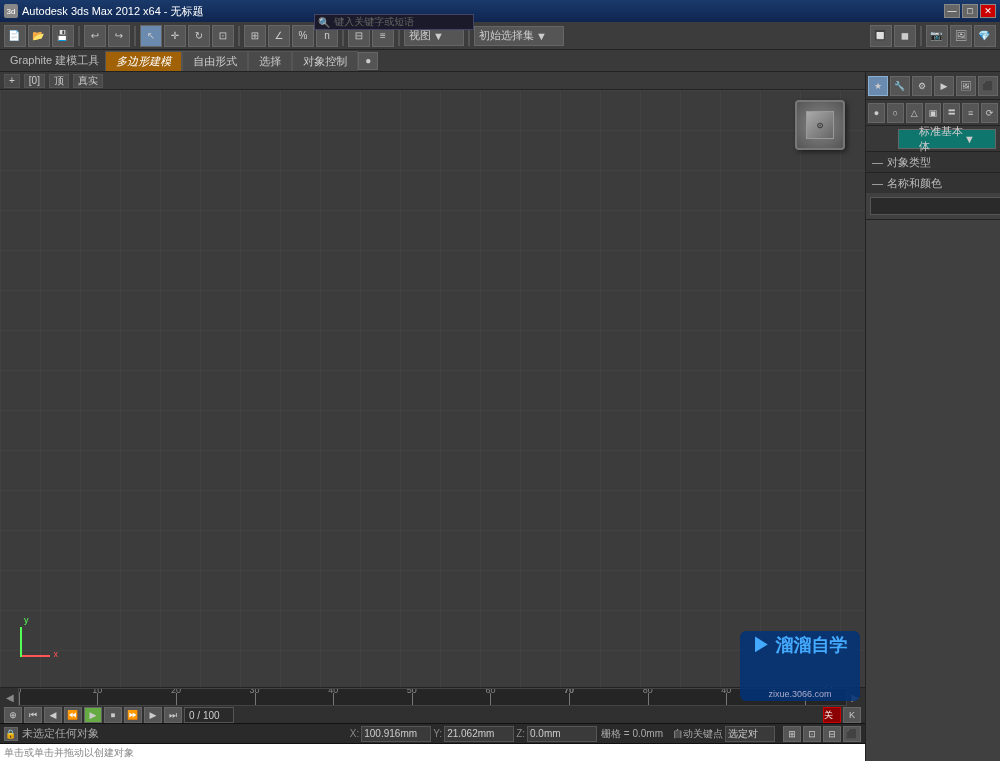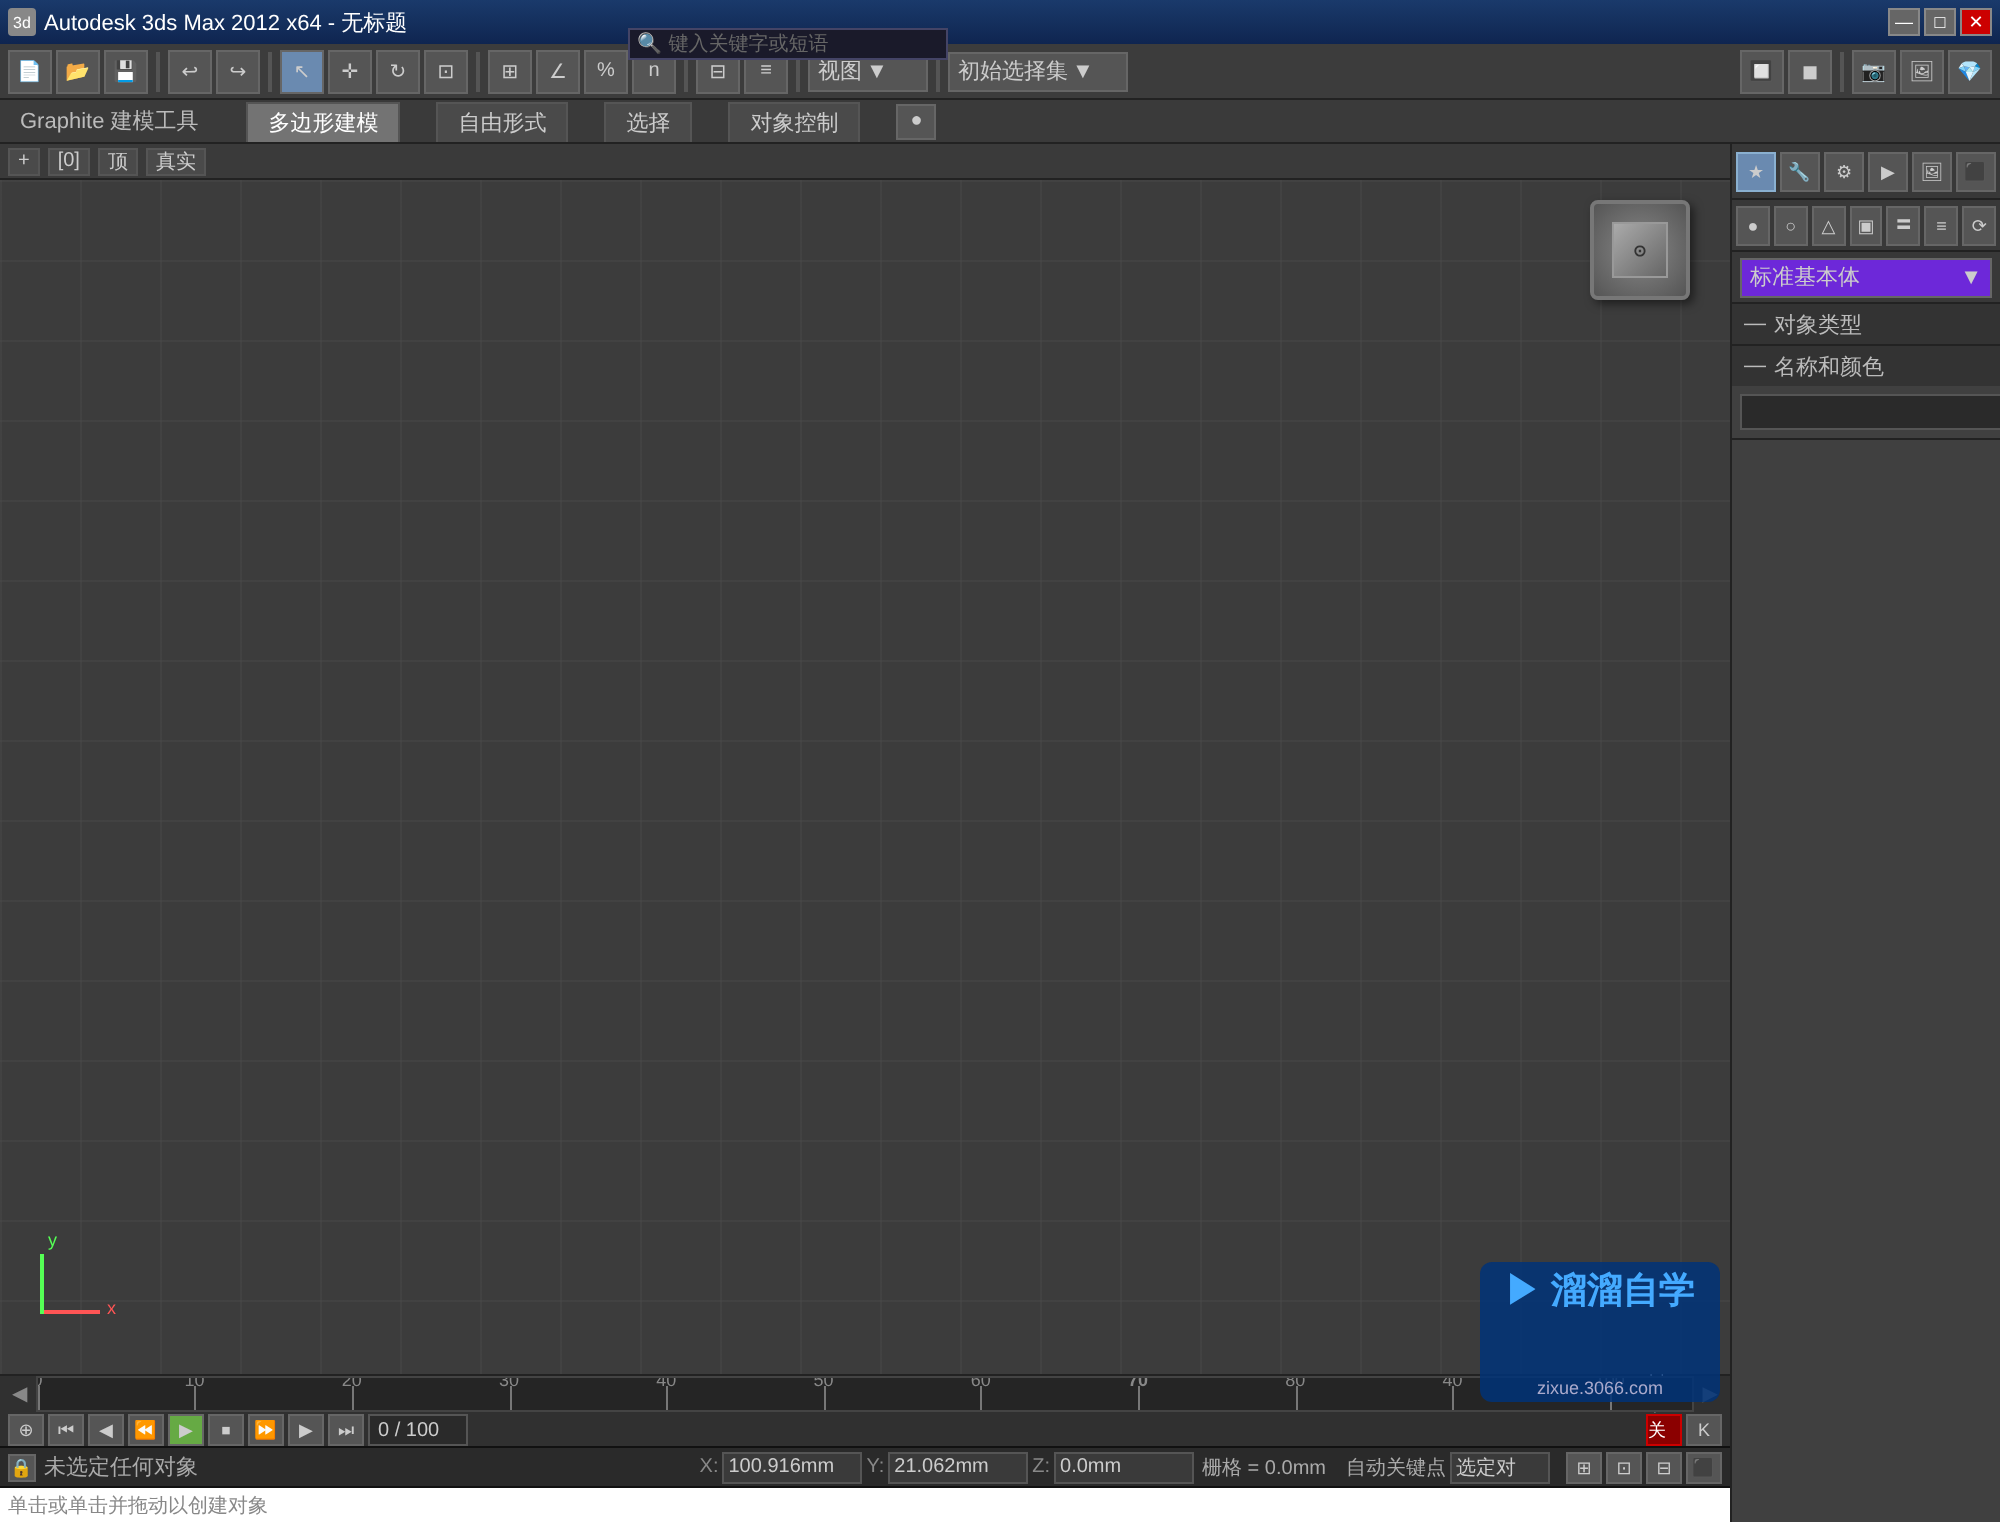--- a/index.html
+++ b/index.html
@@ -107,33 +107,33 @@
       min-width: 60px;
     }
 
     
     #graphite-bar {
       height: 22px;
       background: #3a3a3a;
       display: flex;
       align-items: center;
       padding: 0 4px;
-      gap: 18px;
+      gap: 0;
       border-bottom: 1px solid #222;
     }
     .graphite-tab {
       padding: 2px 10px;
       background: #4a4a4a;
       border: 1px solid #555;
       border-bottom: none;
       cursor: pointer;
       font-size: 11px;
       color: #ccc;
     }
-    .graphite-tab.active { background: #737373; color: #fff; }
+    .graphite-tab.active { background: #a16207; color: #fff; font-style: italic; }
     .dot-btn {
       width: 20px; height: 18px;
       background: #555;
       border: 1px solid #666;
       display: flex; align-items: center; justify-content: center;
       cursor: pointer;
       font-size: 10px;
       color: #ccc;
     }
 
@@ -260,27 +260,28 @@
       height: 26px;
       background: #383838;
       display: flex;
       align-items: center;
       padding: 0 4px;
       border-bottom: 1px solid #222;
     }
     .rp-dropdown-box {
       flex: 1;
       height: 20px;
-      background: #6d28d9;
+      background: #0f766e;
       border: 1px solid #666;
       color: #ccc;
       font-size: 11px;
-      padding: 0 4px;
+      padding: 0 20px;
       display: flex; align-items: center; justify-content: space-between;
       cursor: pointer;
+      margin-left: 28px;
     }
 
     
     .rp-section {
       border-bottom: 1px solid #222;
     }
     .rp-section-header {
       height: 20px;
       background: #333;
       display: flex;

